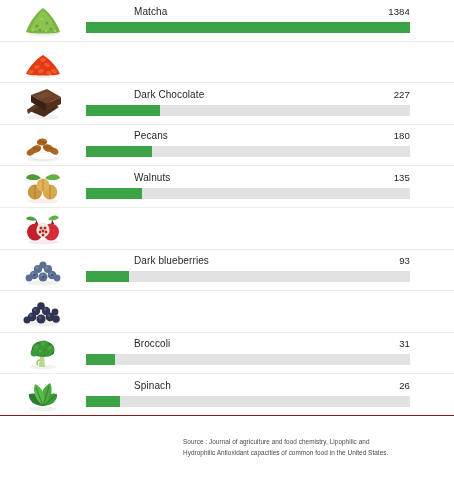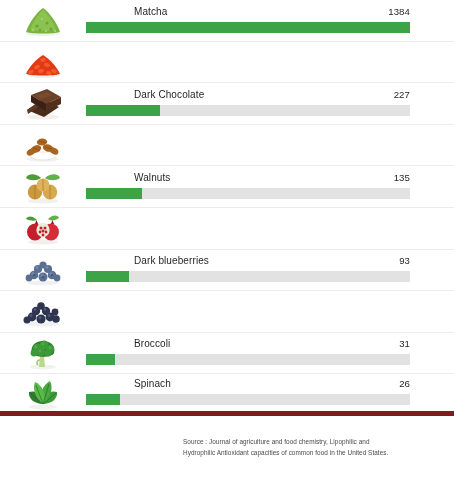--- a/index.html
+++ b/index.html
@@ -32,21 +32,21 @@
   }
 
   .row {
     position: relative;
     height: 41.6px;
     display: flex;
     align-items: center;
     border-bottom: 1px solid #ededed;
     box-sizing: border-box;
   }
-  .row:last-child { border-bottom: 5px solid #7f1d1d; }
+  .row:last-child { border-bottom: 1px solid #7f1d1d; }
 
   
   .thumb-cell {
     width: 86px;
     min-width: 86px;
     height: 41.6px;
     position: relative;
   }
   .thumb {
     position: absolute;
@@ -198,20 +198,27 @@
           <ellipse cx="25" cy="16" rx="5.2" ry="3.5" transform="rotate(-6 25 16)"></ellipse>
           <ellipse cx="14" cy="26" rx="4.6" ry="3.1" transform="rotate(-30 14 26)"></ellipse>
           <ellipse cx="37" cy="25" rx="4.6" ry="3.1" transform="rotate(28 37 25)"></ellipse>
         </g>
         <g stroke="#7d4513" stroke-width="0.6" fill="none" opacity="0.85">
           <path d="M16 22 L23 24"></path>
                 <path d="M28 21 L35 23"></path>
                 <path d="M22 15 L29 17"></path>
         </g>
       </svg>
+          </div>
+        </div>
+        <div class="bar-cell">
+          <div class="label">Pecans</div>
+          <div class="value">180</div>
+          <div class="track">
+            <div class="fill" style="width:20.4%"></div>
           </div>
         </div>
       </div>
       <div class="row">
         <div class="thumb-cell">
           <div class="thumb">
             <svg viewBox="0 0 52 38">
         <ellipse cx="26" cy="33" rx="15" ry="2.6" fill="#f2efec"></ellipse>
         <path d="M24 10 C18 4 10 6 9 10 C13 13 20 13 24 10 Z" fill="#4f9b3a"></path>
         <path d="M28 10 C34 4 42 6 43 10 C39 13 32 13 28 10 Z" fill="#62b147"></path>

